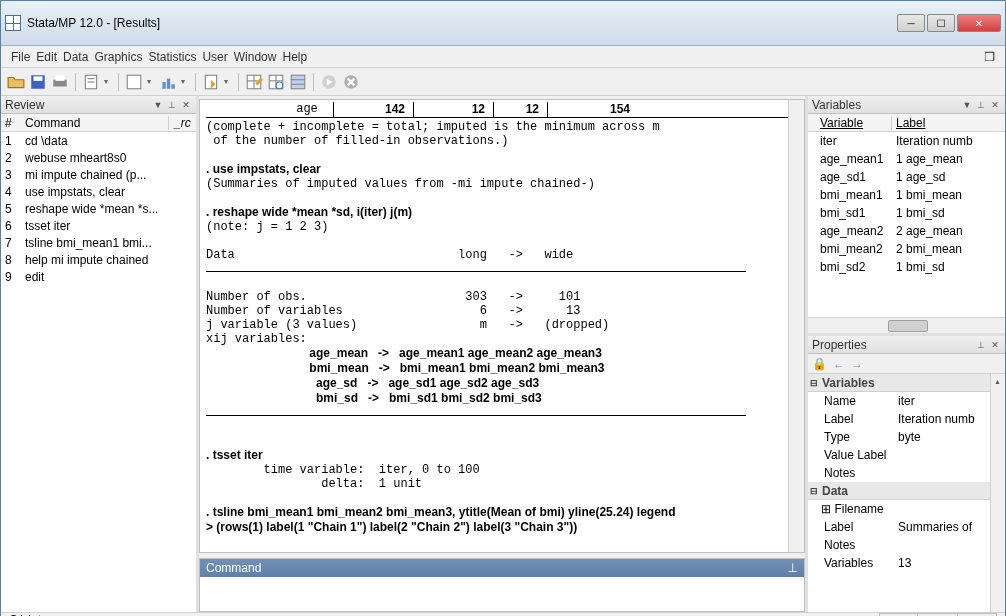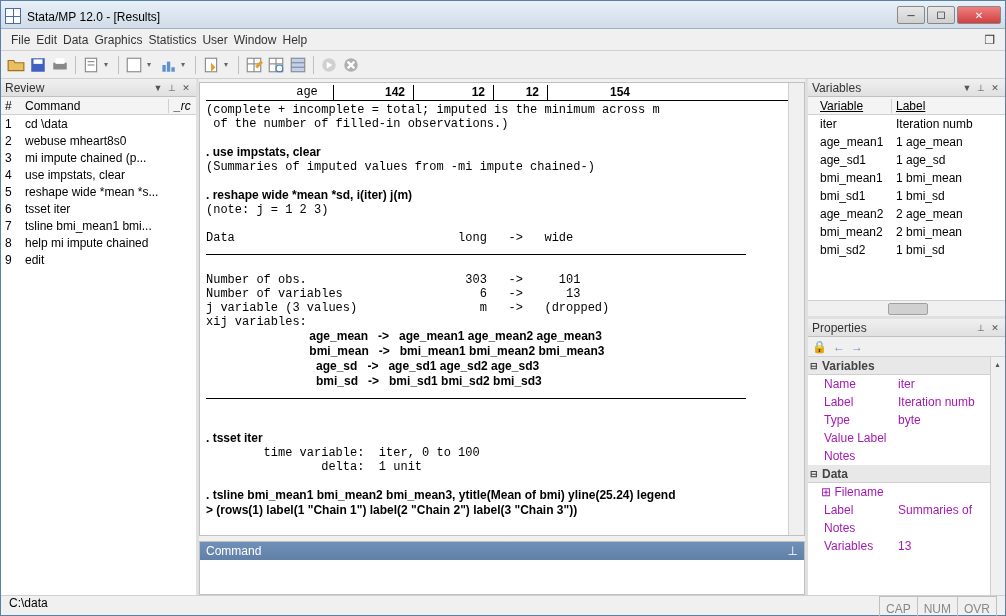--- a/index.html
+++ b/index.html
@@ -1,18 +1,18 @@
 <!DOCTYPE html>
 <html><head>
 <meta charset="utf-8">
 <style>
 * { margin: 0; padding: 0; box-sizing: border-box; font-family: "Segoe UI", Tahoma, sans-serif; font-size: 12px; }
 body { background: #f0f0f0; overflow: hidden; }
 .window { width: 1006px; height: 616px; background: #fff; border: 1px solid #5a7fa0; }
-.titlebar { height: 28px; background: linear-gradient(#e8f0f8, #d0dce8); display: flex; align-items: flex-end; padding: 4px 4px; border-bottom: 1px solid #a0b0c0; }
+.titlebar { height: 45px; background: linear-gradient(#e8f0f8, #d0dce8); display: flex; align-items: center; padding: 16px 4px; border-bottom: 1px solid #a0b0c0; }
 .titlebar-icon { width: 16px; height: 16px; background: #4a6da8; margin-right: 6px; display: grid; grid-template-columns: 1fr 1fr; grid-template-rows: 1fr 1fr; gap: 1px; padding: 1px; }
 .titlebar-icon span { background: #fff; }
 .titlebar-text { flex: 1; color: #000; }
 .win-controls { display: flex; gap: 2px; }
 .win-btn { width: 28px; height: 18px; background: linear-gradient(#e8e8e8, #d0d0d0); border: 1px solid #888; border-radius: 2px; display: flex; align-items: center; justify-content: center; font-size: 10px; }
 .win-btn.close { background: linear-gradient(#f08080, #d04040); color: #fff; width: 44px; }
 .menubar { height: 22px; background: #f0f0f0; display: flex; align-items: center; padding: 0 10px; gap: 6px; border-bottom: 1px solid #d0d0d0; }
 .menubar span { color: #333; }
 .menubar-right { margin-left: auto; }
 .toolbar { height: 28px; background: #f0f0f0; display: flex; align-items: center; padding: 0 6px; gap: 4px; border-bottom: 1px solid #d0d0d0; }
@@ -50,21 +50,21 @@
 .var-cols .vc2 { flex: 1; padding-left: 4px; }
 .var-row { display: flex; height: 18px; align-items: center; }
 .var-row .v1 { width: 84px; padding-left: 12px; overflow: hidden; white-space: nowrap; }
 .var-row .v2 { flex: 1; padding-left: 4px; overflow: hidden; white-space: nowrap; }
 .hscroll { height: 16px; background: #f0f0f0; border-top: 1px solid #d0d0d0; position: relative; }
 .hscroll-thumb { position: absolute; height: 12px; top: 2px; left: 80px; width: 40px; background: #d0d0d0; border: 1px solid #a0a0a0; border-radius: 2px; }
 .properties-panel { height: 282px; display: flex; flex-direction: column; }
 .prop-toolbar { height: 20px; background: #f0f0f0; display: flex; align-items: center; padding: 0 4px; gap: 6px; border-bottom: 1px solid #d0d0d0; }
 .prop-group { height: 18px; background: #e8e8e8; display: flex; align-items: center; padding-left: 2px; font-weight: bold; color: #444; border-bottom: 1px solid #d0d0d0; }
 .prop-group .exp { width: 12px; font-size: 9px; }
-.prop-row { display: flex; height: 18px; align-items: center; color: #a21caf; }
+.prop-row { display: flex; height: 18px; align-items: center; color: #000000; }
 .prop-row .p1 { width: 90px; padding-left: 16px; }
 .prop-row .p2 { flex: 1; overflow: hidden; white-space: nowrap; }
 .statusbar { height: 20px; background: #f0f0f0; border-top: 1px solid #d0d0d0; display: flex; align-items: flex-start; padding: 0 8px; }
 .status-right { margin-left: auto; display: flex; }
 .status-cell { border: 1px solid #c0c0c0; padding: 12px 6px; color: #888; height: 16px; display: flex; align-items: center; font-size: 12px; margin-left: -1px; }
 .prop-body { flex: 1; overflow: hidden; position: relative; }
 .prop-vscroll { position: absolute; right: 0; top: 0; bottom: 0; width: 15px; background: #f0f0f0; border-left: 1px solid #d0d0d0; }
 .prop-vscroll-up { position: absolute; top: 0; right: 0; width: 15px; height: 15px; font-size: 8px; display:flex; align-items:center; justify-content:center; color:#555;}
 </style>
 </head>

